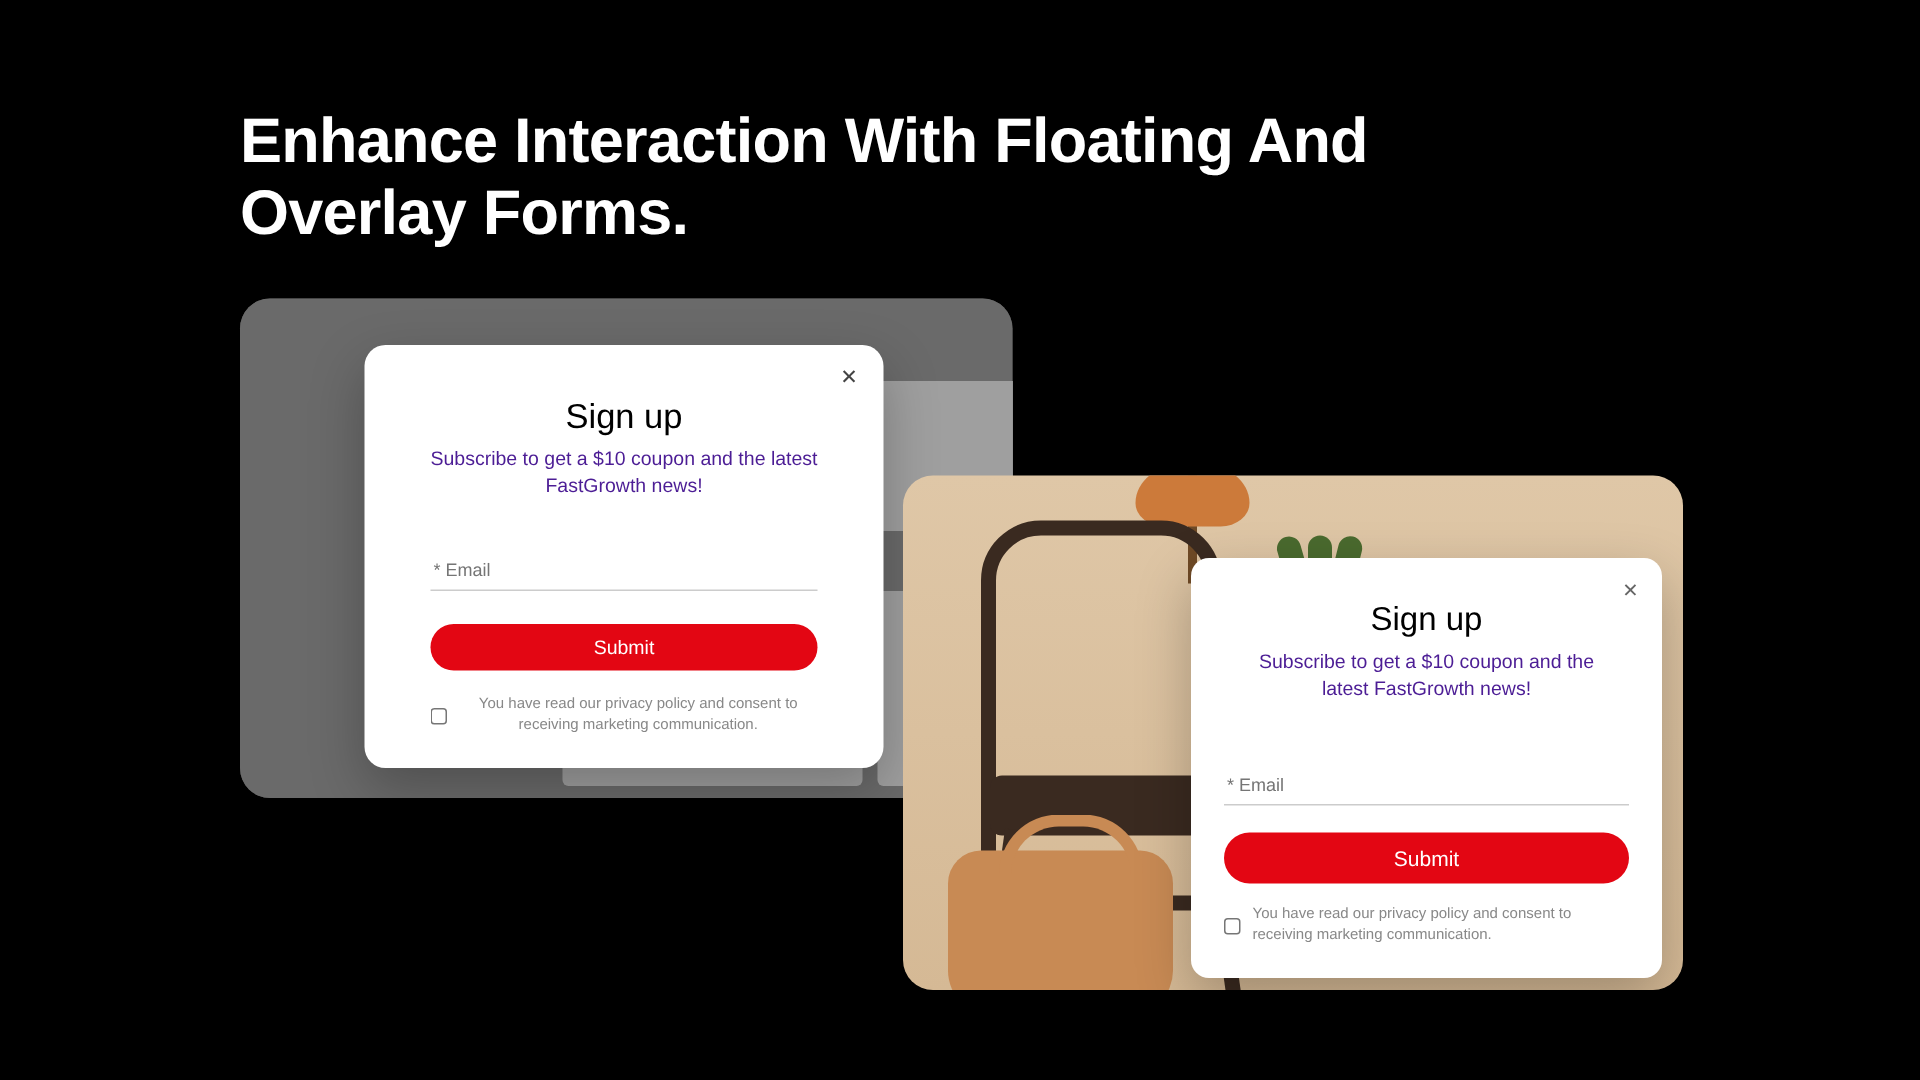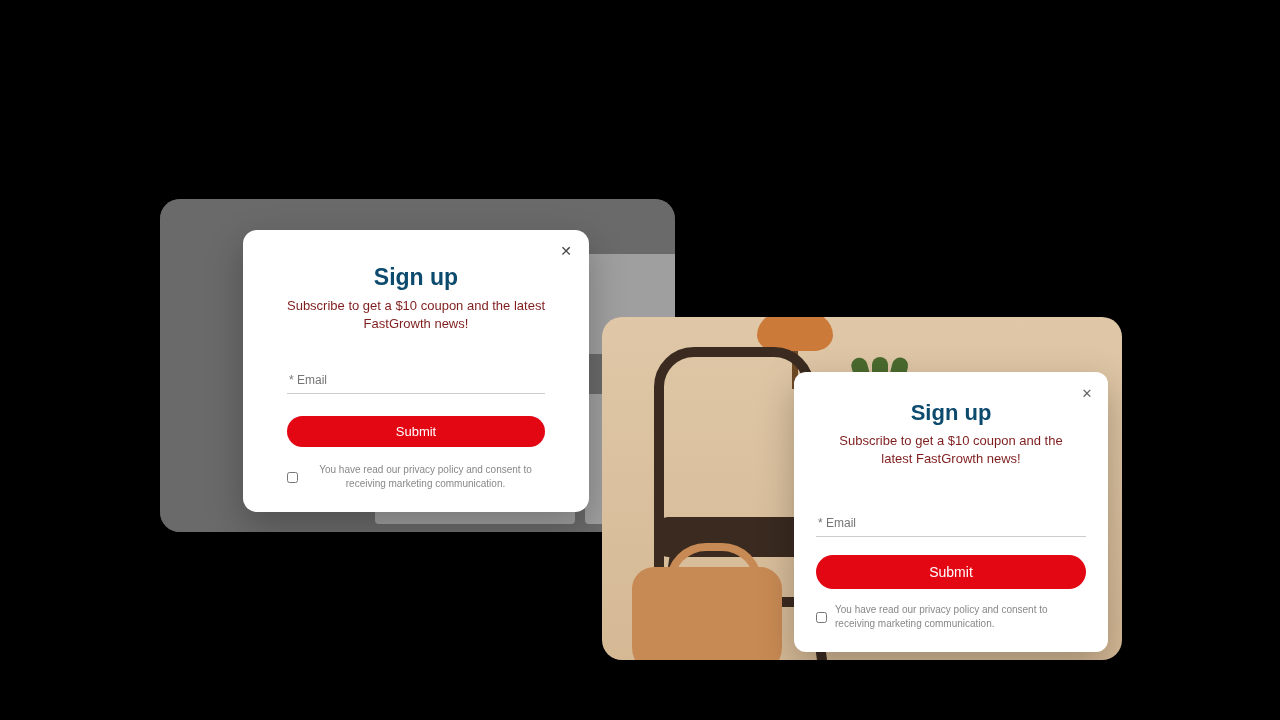--- a/index.html
+++ b/index.html
@@ -40,22 +40,22 @@
 
   .modal {
     position: absolute; background: #fff; border-radius: 14px;
     box-shadow: 0 14px 36px rgba(0,0,0,0.25);
     display: flex; flex-direction: column; align-items: center;
   }
   .modal .close {
     position: absolute; top: 12px; right: 14px; width: 18px; height: 18px;
     font-size: 14px; color: #444; cursor: pointer; display:flex; align-items:center; justify-content:center;
   }
-  .modal h3 { font-size: 24px; font-weight: 700; color:#0c4a6e; }
-  .modal .sub { font-size: 13px; color:#7f1d1d; text-align:center; margin-top:6px; line-height:1.4; }
+  .modal h3 { font-size: 24px; font-weight: 400; color:#000000; }
+  .modal .sub { font-size: 13px; color:#4c1d95; text-align:center; margin-top:6px; line-height:1.4; }
   .modal .input {
     width: 100%; border: none; border-bottom: 1px solid #ccc;
     font-size: 12px; color:#888; padding: 6px 2px 6px 2px; outline:none;
     background: transparent;
   }
   .modal .btn {
     width: 100%; height: 32px; border-radius: 18px; border:none;
     background: #e30613; color:#fff; font-size: 14px; font-weight:500;
     cursor:pointer;
   }
@@ -111,20 +111,21 @@
   .modalB .inputwrap { width: 270px; margin-top: 42px; }
   .modalB .btn { width: 270px; height: 34px; margin-top: 18px; font-size:14px;}
   .modalB .consent-row { width: 270px; margin-top: 14px; }
   .modalB .consent-row span { text-align:left; font-size:10px;}
 </style>
 </head>
 <body>
 
 <div class="stage">
 
+  <h1 class="headline">Enhance Interaction With Floating And Overlay Forms.</h1>
 
   <div class="cardA">
     <div class="tile tile1"></div>
     <div class="tile tile2"></div>
     <div class="tile tile3"></div>
     <div class="tile tile4"></div>
     <div class="boot b1"></div>
     <div class="boot b2"></div>
     <div class="badge">Sale</div>
     <div class="overlay"></div>

